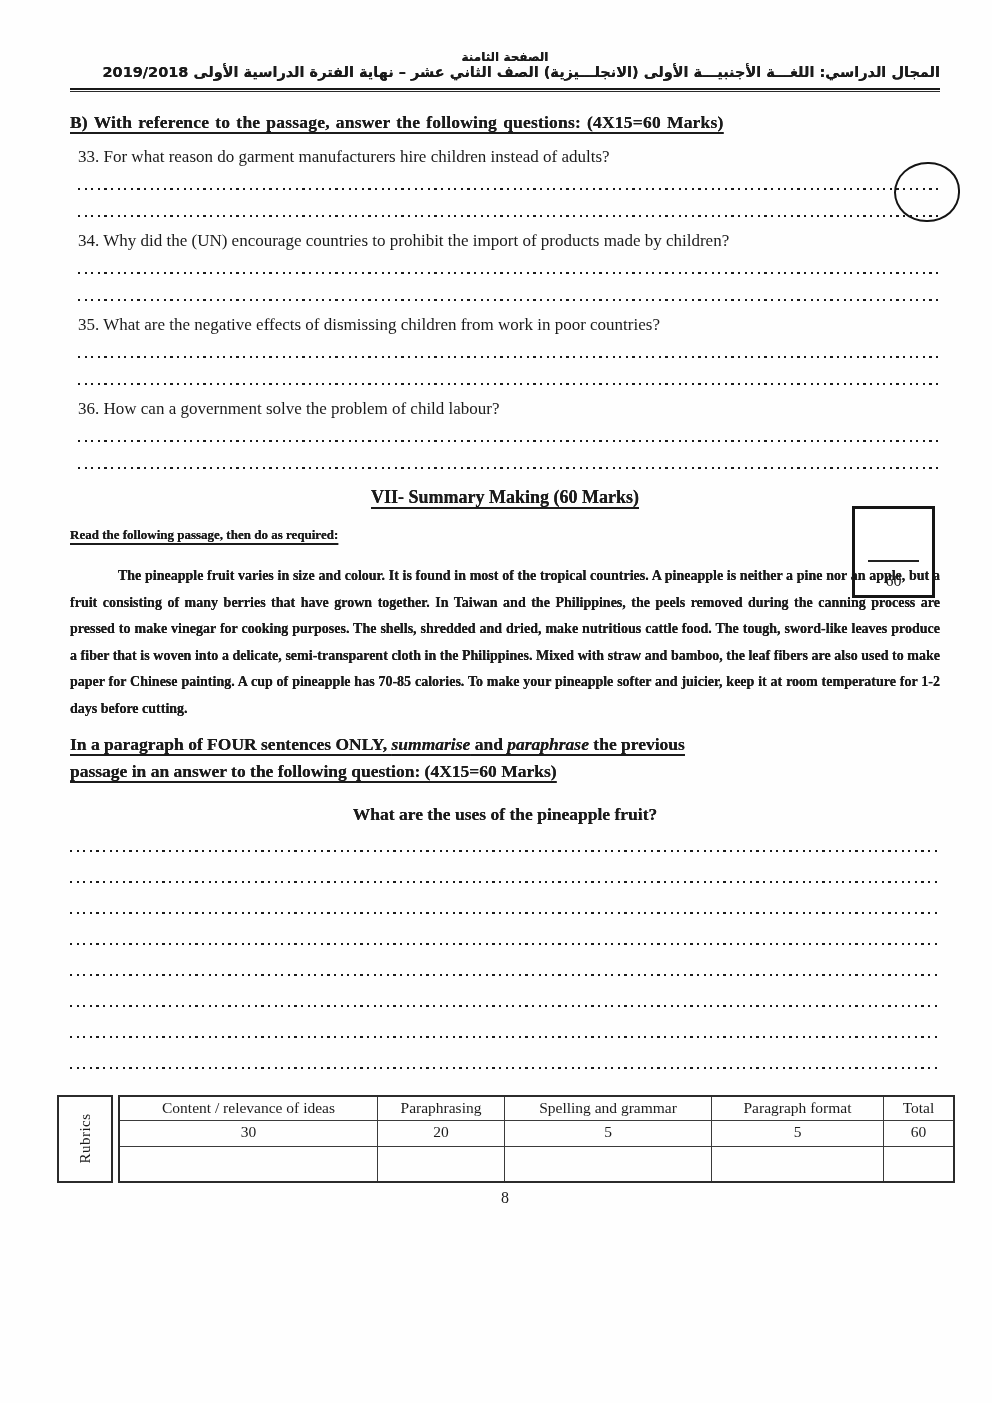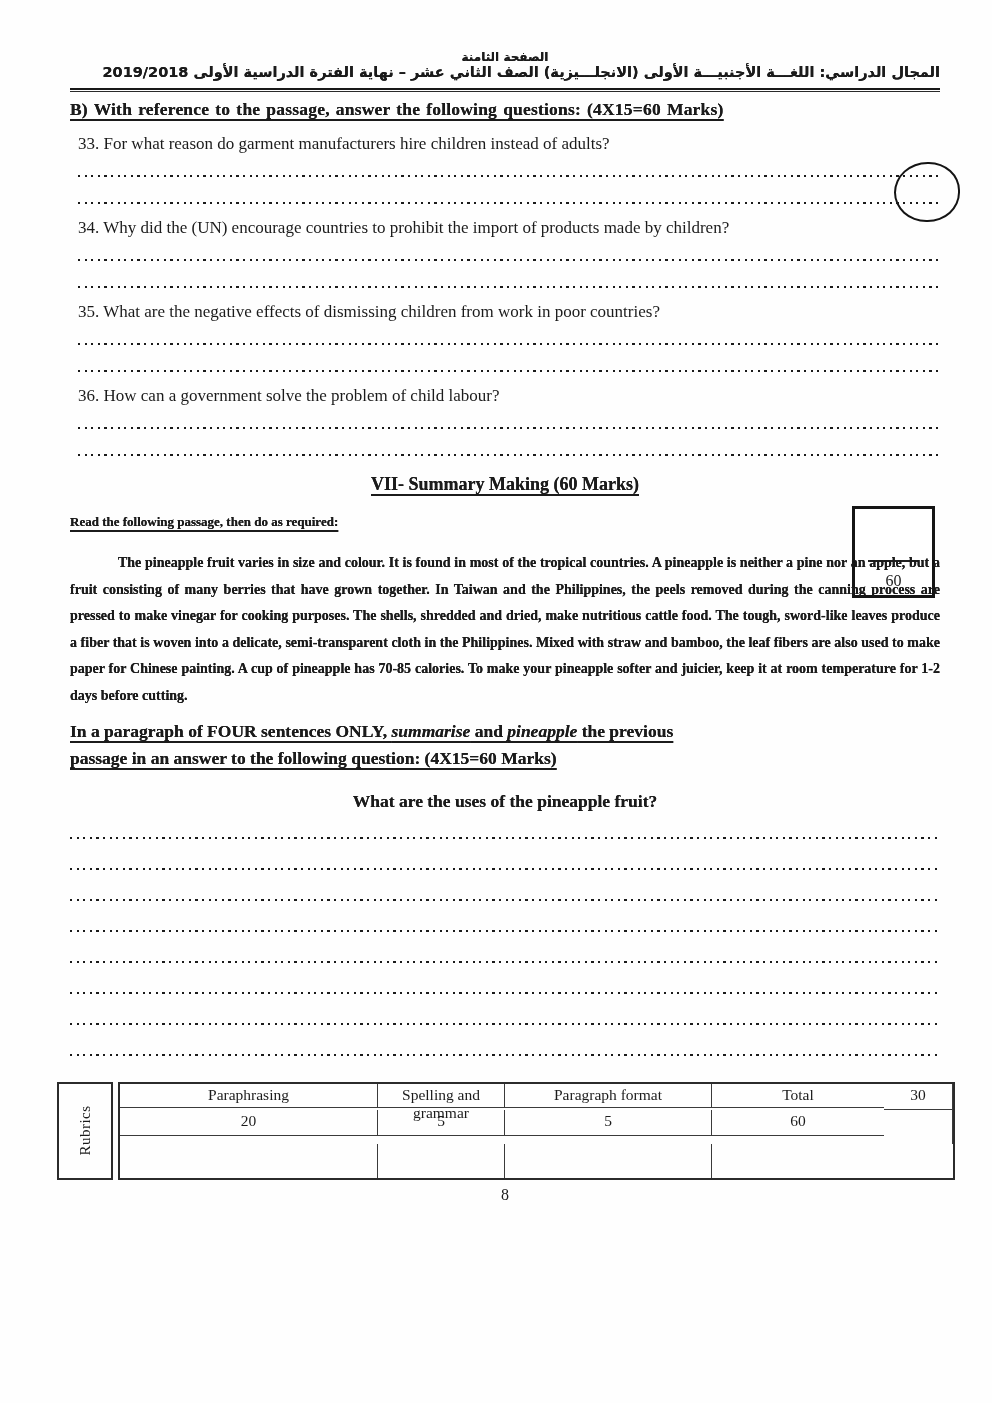--- a/index.html
+++ b/index.html
@@ -25,21 +25,21 @@
   .subject-ar {
     margin-top:0; font-size:14.5px; font-weight:bold;
     white-space:nowrap; text-align:right;
     text-shadow:0 0 .4px currentColor;
   }
   .rule {
     margin-top:8px; height:4px;
     border-top:2px solid #181818; border-bottom:1px solid #2a2a2a;
   }
   .b-heading {
-    margin-top:7px; font-size:17.5px; font-weight:bold;
+    margin-top:20px; font-size:17.5px; font-weight:bold;
     text-decoration:underline; text-decoration-thickness:2px; text-underline-offset:4px;
     letter-spacing:.2px; word-spacing:1.5px;
     text-shadow:0 0 .4px currentColor;
   }
   .qblock { margin-top:12px;margin-left:8px; }
   .qtext { font-size:17px; line-height:23px; }
   .dotline {
     height:2px; width:100%;
     background-image:repeating-linear-gradient(to right,#1a1a1a 0px,#1a1a1a 2.2px,transparent 2.2px,transparent 6.6px);
   }
@@ -145,21 +145,21 @@
       <div class="dotline qd1"></div>
       <div class="dotline qd2"></div>
     </div>
 
     <div class="vii-heading">VII- Summary Making (60 Marks)</div>
     <div class="read-heading">Read the following passage, then do as required:</div>
 
     <div class="passage">The pineapple fruit varies in size and colour. It is found in most of the tropical countries. A pineapple is neither a pine nor an apple, but a fruit consisting of many berries that have grown together. In Taiwan and the Philippines, the peels removed during the canning process are pressed to make vinegar for cooking purposes. The shells, shredded and dried, make nutritious cattle food. The tough, sword-like leaves produce a fiber that is woven into a delicate, semi-transparent cloth in the Philippines. Mixed with straw and bamboo, the leaf fibers are also used to make paper for Chinese painting. A cup of pineapple has 70-85 calories. To make your pineapple softer and juicier, keep it at room temperature for 1-2 days before cutting.</div>
 
     <div class="task">
-      <div><span>In a paragraph of FOUR sentences ONLY, </span><span class="it">summarise</span><span> and </span><span class="it">pineapple</span><span> the previous</span></div>
+      <div><span>In a paragraph of FOUR sentences ONLY, </span><span class="it">summarise</span><span> and </span><span class="it">paraphrase</span><span> the previous</span></div>
       <div>passage in an answer to the following question: (4X15=60 Marks)</div>
     </div>
 
     <div class="summary-q">What are the uses of the pineapple fruit?</div>
 
     <div>
       <div class="dotline ans-first"></div>
       <div class="dotline ans"></div>
       <div class="dotline ans"></div>
       <div class="dotline ans"></div>
@@ -167,20 +167,21 @@
       <div class="dotline ans"></div>
       <div class="dotline ans"></div>
       <div class="dotline ans"></div>
     </div>
 
     <div class="rubrics-wrap">
       <div class="rub-label-box">
         <div class="rub-label">Rubrics</div>
       </div>
       <div class="rub-grid">
+        <div class="rub-cell hdr">Content / relevance of ideas</div>
         <div class="rub-cell hdr">Paraphrasing</div>
         <div class="rub-cell hdr">Spelling and grammar</div>
         <div class="rub-cell hdr">Paragraph format</div>
         <div class="rub-cell hdr last">Total</div>
 
         <div class="rub-cell val">30</div>
         <div class="rub-cell val">20</div>
         <div class="rub-cell val">5</div>
         <div class="rub-cell val">5</div>
         <div class="rub-cell val last">60</div>

